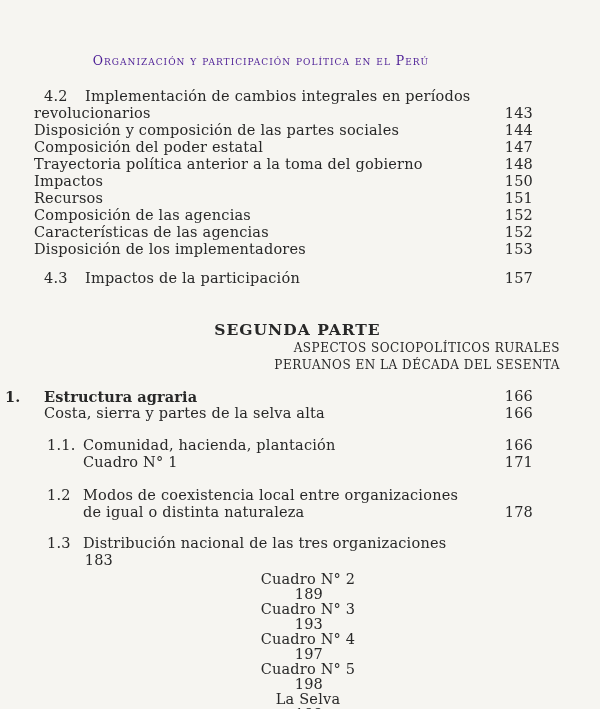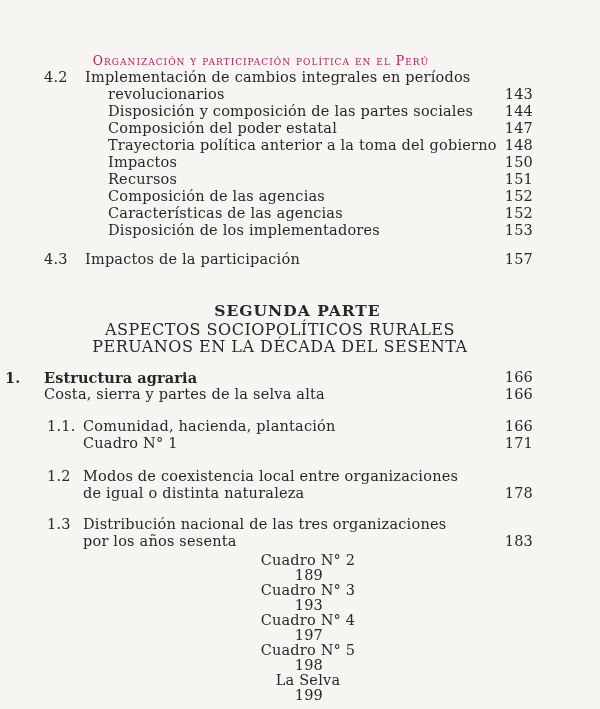--- a/index.html
+++ b/index.html
@@ -16,57 +16,59 @@
     padding-top:53px;
     box-sizing:border-box;
   }
   .running-header{
     width:522px;
     text-align:center;
     font-variant:small-caps;
     font-size:12.5px;
     letter-spacing:1px;
     line-height:16px;
-    color:#be185d;
+    color:#4c1d95;
+    margin-bottom:19px;
   }
   .row{
     display:flex;
     align-items:center;
     line-height:17px;
     font-size:14.5px;
     letter-spacing:0.2px;
     padding-right:67px;
   }
   .row.tight{line-height:15px;flex-direction:column;}
   .row .num{flex:none;}
   .row .txt{flex:1 1 auto;min-width:0;white-space:nowrap;overflow:visible;}
   .row .pg{flex:none;min-width:30px;text-align:right;white-space:nowrap;}
   .row.bold .num,.row.bold .txt{font-weight:bold;letter-spacing:0.1px;}
   
   .p1{padding-left:44px;}  .p1 .num{width:41px;}
-  .p1s{padding-left:108px;}
+  .p1s{padding-left:34px;}
   .p2{padding-left:5px;}   .p2 .num{width:39px;}
   .p2s{padding-left:44px;}
   .p3{padding-left:47px;}  .p3 .num{width:36px;}
   .p3s{padding-left:83px;}
   .part-heading{
     width:560px;
     text-align:center;
   }
   .ph-bold{
     font-weight:bold;
     font-size:15.5px;
     letter-spacing:1px;
     line-height:20px;
     padding-left:35px;
   }
   .ph-caps{
-    font-size:16px;
+    font-size:12px;
     letter-spacing:0.5px;
     line-height:17px;
+    text-align:right;
   }
   .folio{
     margin-top:18px;
     padding-right:67px;
     text-align:right;
     font-size:14.5px;
     line-height:17px;
   }
 </style>
 </head>
@@ -153,21 +155,20 @@
       <div class="row p3s">
         <span class="txt">de igual o distinta naturaleza</span>
         <span class="pg">178</span>
       </div>
       <div class="row p3" style="margin-top: 14px;">
         <span class="num">1.3</span>
         <span class="txt">Distribución nacional de las tres organizaciones</span>
         <span class="pg"></span>
       </div>
       <div class="row p3s">
-        <span class="txt">por los años sesenta</span>
         <span class="pg">183</span>
       </div>
       <div class="row p3s tight" style="margin-top: 3px;">
         <span class="txt">Cuadro N° 2</span>
         <span class="pg">189</span>
       </div>
       <div class="row p3s tight">
         <span class="txt">Cuadro N° 3</span>
         <span class="pg">193</span>
       </div>

